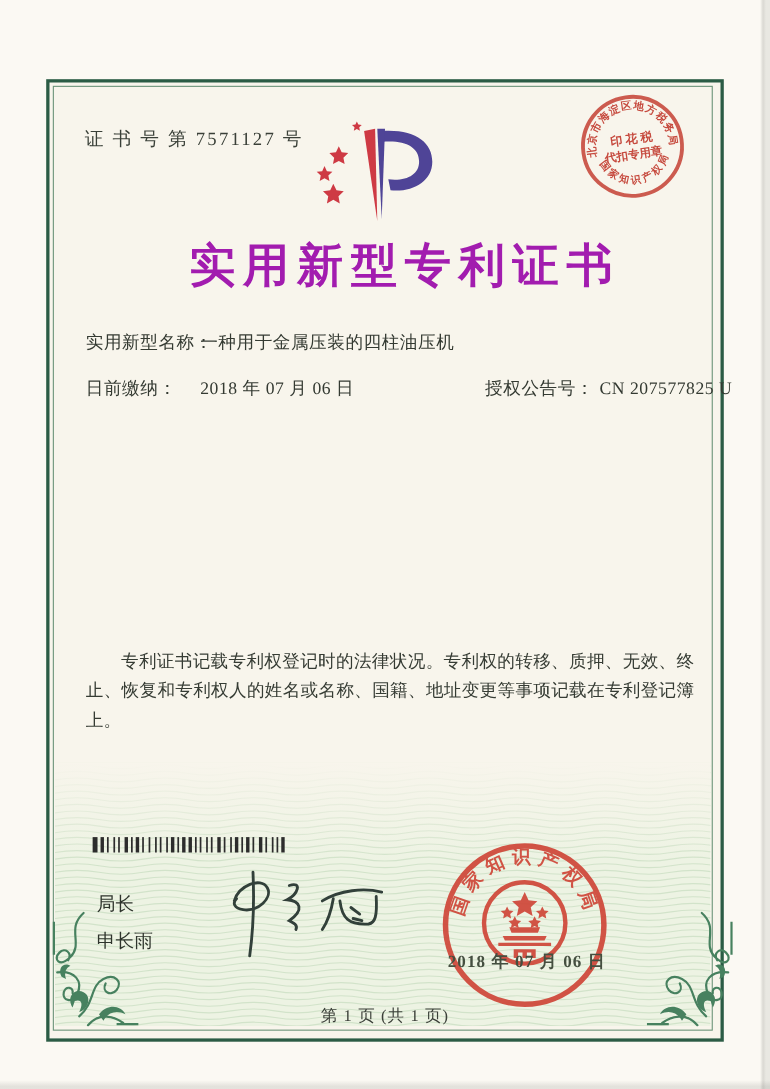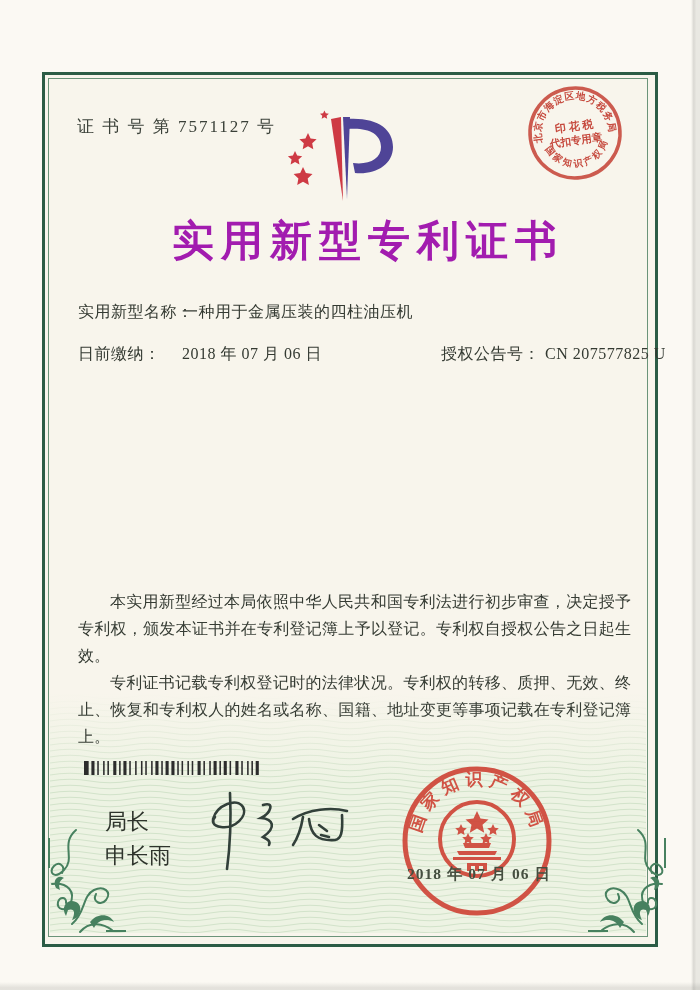--- a/index.html
+++ b/index.html
@@ -28,21 +28,21 @@
     font-size:42px;font-weight:600;letter-spacing:7px;color:#a21caf;}
   .fields{position:absolute;left:33px;top:224px;width:560px;font-size:16px;}
   .field-row{margin-bottom:16px;line-height:26px;position:relative;white-space:nowrap;}
   .field-label{display:inline-block;width:100px;letter-spacing:.5px;vertical-align:top;}
   .field-value{display:inline-block;white-space:pre-line;vertical-align:top;max-width:440px;letter-spacing:.5px;}
   .announce{position:absolute;left:337px;top:0;margin-left:26px;}
   .paras{position:absolute;left:33px;top:513px;width:553px;font-size:16px;line-height:27px;
     text-align:justify;color:#363c34;}
   .para{text-indent:2em;margin:0;}
   .barcode{position:absolute;left:39px;top:686px;}
-  .officer{position:absolute;left:60px;top:730px;font-size:22px;line-height:34px;color:#2e342c;}
+  .officer{position:absolute;left:43px;top:730px;font-size:17px;line-height:34px;color:#2e342c;}
   .signature{position:absolute;left:152px;top:710px;}
   .main-seal{position:absolute;left:354px;top:688px;}
   .seal-date{position:absolute;left:362px;top:789px;width:150px;font-size:15.5px;
     letter-spacing:1px;color:#454f40;font-weight:600;}
   .ornament{position:absolute;}
   .ornament.left{left:1px;top:753px;}
   .ornament.right{left:543px;top:753px;transform:scaleX(-1);}
   .footer{position:absolute;left:0;top:839px;width:100%;text-align:center;
     font-size:15px;letter-spacing:1px;color:#3a3f38;}
   svg{display:block;}
@@ -188,21 +188,20 @@
       <span class="field-label">日前缴纳：</span>
       <span class="field-value">2018 年 07 月 06 日</span>
       <span class="announce">
         <span class="field-label" style="width:100px">授权公告号：</span>
         <span class="field-value">CN 207577825 U</span>
       </span>
     </div>
   </div>
 
   <div class="paras">
-    <p class="para">本实用新型经过本局依照中华人民共和国专利法进行初步审查，决定授予专利权，颁发本证书并在专利登记簿上予以登记。专利权自授权公告之日起生效。</p>
     <p class="para">专利证书记载专利权登记时的法律状况。专利权的转移、质押、无效、终止、恢复和专利权人的姓名或名称、国籍、地址变更等事项记载在专利登记簿上。</p>
   </div>
 
   <div class="barcode">
     <svg id="barcode-svg" width="178" height="15" viewBox="0 0 178 15">
         <rect x="0" y="0" width="4.65" height="14" fill="#2c2c2c"></rect>
         <rect x="7.4" y="0" width="3.10" height="14" fill="#2c2c2c"></rect>
         <rect x="13.250000000000002" y="0" width="1.55" height="14" fill="#2c2c2c"></rect>
         <rect x="19.1" y="0" width="1.55" height="14" fill="#2c2c2c"></rect>
         <rect x="23.4" y="0" width="1.55" height="14" fill="#2c2c2c"></rect>
@@ -278,13 +277,14 @@
           <path d="M-24,16 L24,16 L24,19 L-24,19 Z"></path>
           <path d="M-20,10 L20,10 L18,14 L-18,14 Z"></path>
           <path d="M-14,2 L14,2 L12,7 L-12,7 Z"></path>
           <path d="M-10,22 L10,22 L10,30 L6,30 L6,25 L2,25 L2,30 L-2,30 L-2,25 L-6,25 L-6,30 L-10,30 Z"></path>
         </g>
       </g>
     </svg>
   </div>
   <div class="seal-date">2018 年 07 月 06 日</div>
 
+  <div class="footer">第 1 页 (共 1 页)</div>
 </div>
 
 </body></html>

